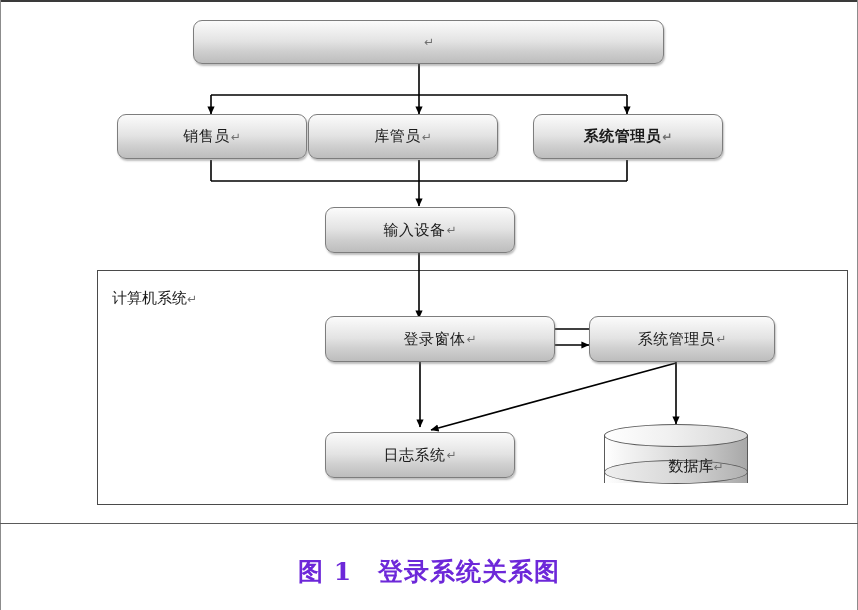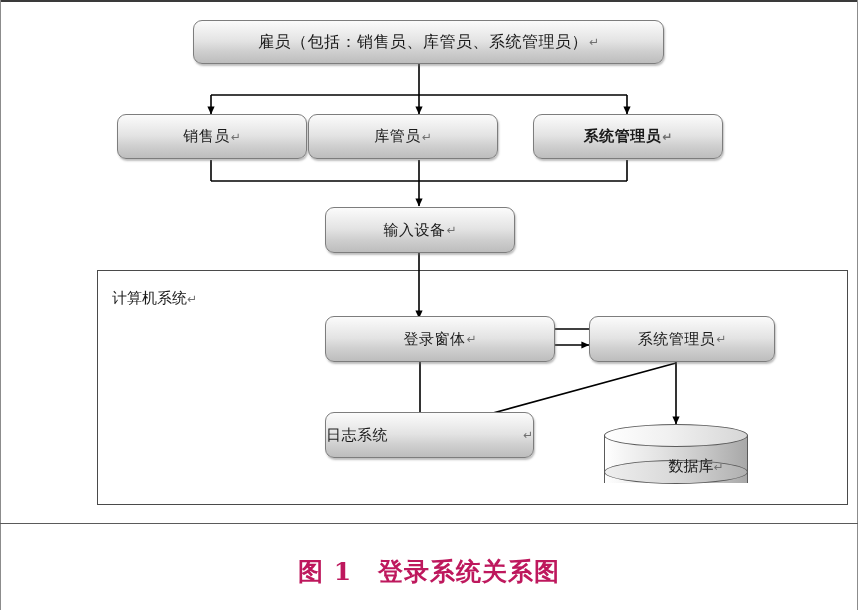--- a/index.html
+++ b/index.html
@@ -150,21 +150,21 @@
   
   .caption {
     position: absolute;
     left: 0;
     top: 555px;
     width: 858px;
     text-align: center;
     font-family: "DejaVu Serif", "Liberation Serif", serif;
     font-size: 25px;
     font-weight: bold;
-    color: #be185d;
+    color: #6d28d9;
     letter-spacing: 1px;
   }
 </style>
 </head>
 <body>
 
 <div id="page">
 
   <div class="rule-top"></div>
   <div class="rule-left"></div>
@@ -214,21 +214,20 @@
     <g stroke="#000000" stroke-width="1.6" fill="none">
       <path d="M676,363 L431,430" marker-end="url(#arrowhead)"></path>
     </g>
 
     <g stroke="#000000" stroke-width="1.6" fill="none">
       <path d="M676,362 L676,424" marker-end="url(#arrowhead)"></path>
     </g>
   </svg>
 
   <div class="node" id="node-employees" style="left:193px; top:20px; width:471px; height:44px;">
-    <span class="label">雇员（包括：销售员、库管员、系统管理员）</span>
       <span class="pilcrow">↵</span>
   </div>
 
   <div class="node" style="left:117px; top:114px; width:190px; height:45px;">
     <span class="label">销售员</span>
       <span class="pilcrow">↵</span>
   </div>
 
   <div class="node" style="left:308px; top:114px; width:190px; height:45px;">
     <span class="label">库管员</span>
@@ -248,21 +247,21 @@
   <div class="node" style="left:325px; top:316px; width:230px; height:46px;">
     <span class="label">登录窗体</span>
       <span class="pilcrow">↵</span>
   </div>
 
   <div class="node" style="left:589px; top:316px; width:186px; height:46px;">
     <span class="label">系统管理员</span>
       <span class="pilcrow">↵</span>
   </div>
 
-  <div class="node" style="left:325px; top:412px; width:209px; height:46px;justify-content:space-between;">
+  <div class="node" style="left:325px; top:432px; width:190px; height:46px;">
     <span class="label">日志系统</span>
       <span class="pilcrow">↵</span>
   </div>
 
   <div class="cylinder" style="left:604px; top:424px; width:144px; height:64px;">
     <div class="cyl-body" style="top:11px; width:144px; height:48px;"></div>
     <div class="cyl-bottom" style="top:36px; width:144px; height:24px;"></div>
     <div class="cyl-top" style="top:0px; width:144px; height:23px;"></div>
     <div class="cyl-text" style="top:33px;padding-left:20px;">
       <span>数据库</span><span class="pilcrow">↵</span>

